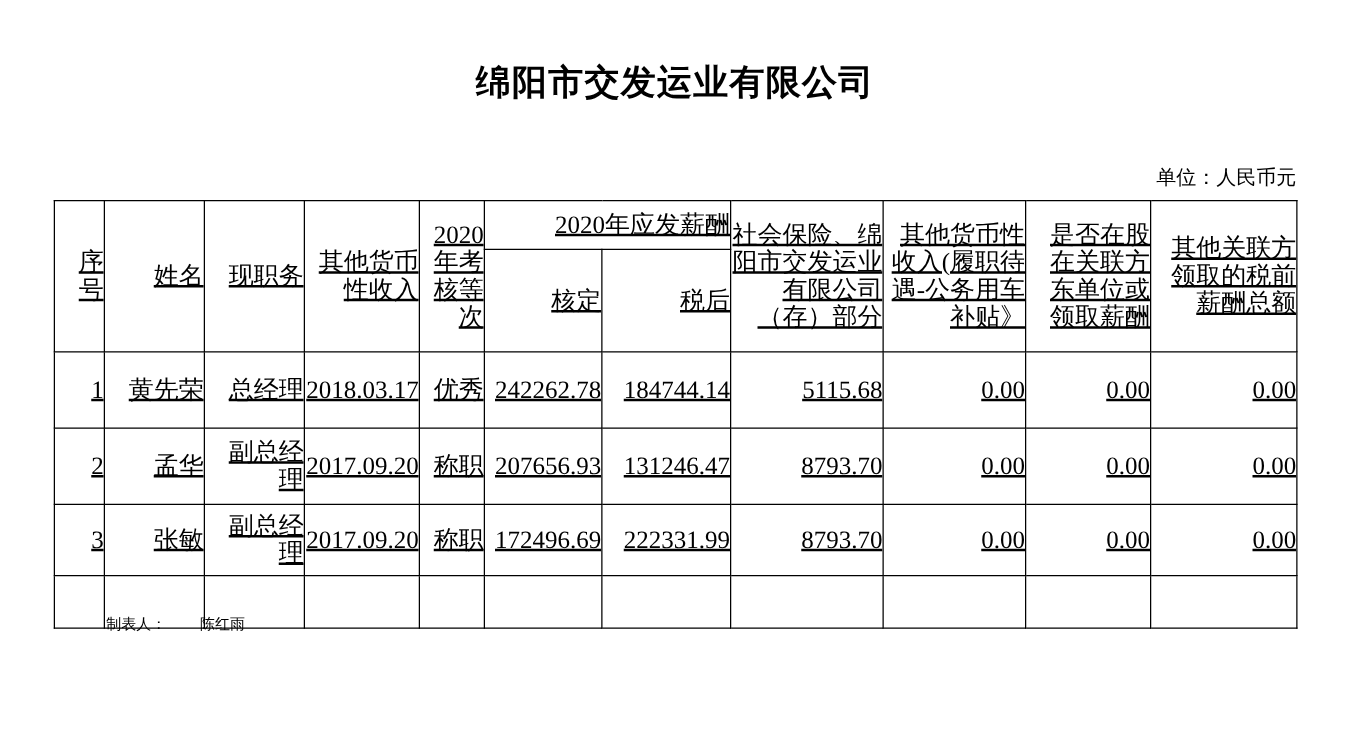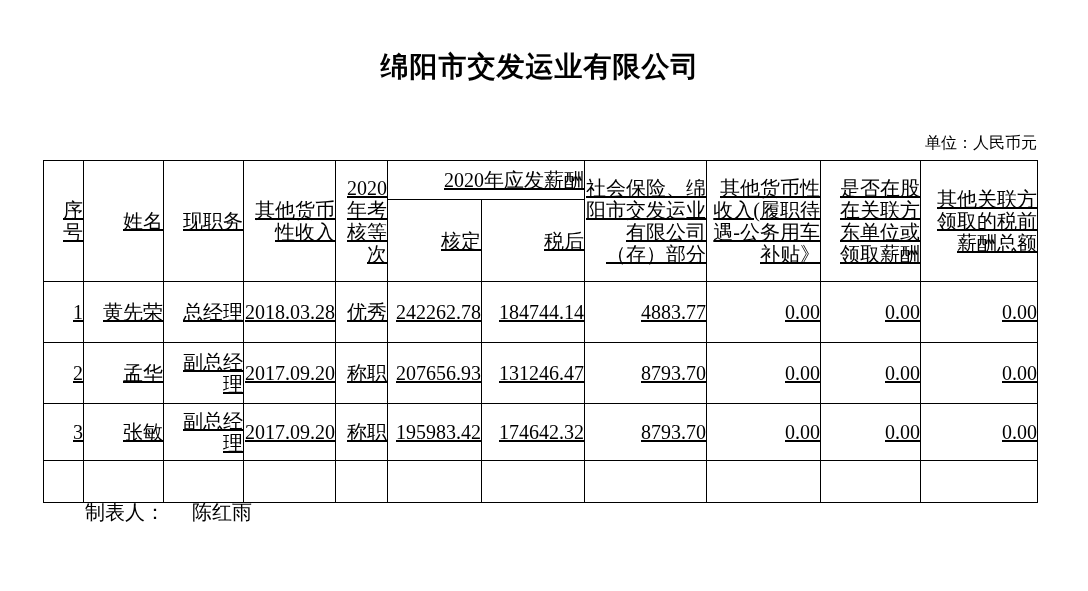--- a/index.html
+++ b/index.html
@@ -59,23 +59,23 @@
     word-break: break-all;
     text-decoration: underline;
   }
   .salary-table thead tr.group-row th { height: 38px; }
   .salary-table thead tr.sub-row th   { height: 81px; }
   .salary-table tbody tr.data-row td  { height: 60px; }
   .salary-table tbody tr.data-row-short td { height: 56px; }
   .salary-table tbody tr.empty-row td { height: 41px; }
   .table-footer {
     position: absolute;
-    top: 502px;
+    top: 489px;
     left: 85px;
-    font-size: 20px;
+    font-size: 12px;
     line-height: 20px;
   }
   .table-footer .preparer-name { margin-left: 27px; }
 </style>
 </head>
 <body>
 
 <div class="page">
 
   <div class="doc-title">
@@ -114,25 +114,25 @@
       <tr class="sub-row">
         <th>核定</th>
         <th>税后</th>
       </tr>
     </thead>
     <tbody>
       <tr class="data-row">
         <td>1</td>
         <td>黄先荣</td>
         <td>总经理</td>
-        <td>2018.03.28</td>
+        <td>2018.03.17</td>
         <td>优秀</td>
         <td>242262.78</td>
         <td>184744.14</td>
-        <td>4883.77</td>
+        <td>5115.68</td>
         <td>0.00</td>
         <td>0.00</td>
         <td>0.00</td>
       </tr>
       <tr class="data-row">
         <td>2</td>
         <td>孟华</td>
         <td>副总经理</td>
         <td>2017.09.20</td>
         <td>称职</td>
@@ -142,22 +142,22 @@
         <td>0.00</td>
         <td>0.00</td>
         <td>0.00</td>
       </tr>
       <tr class="data-row-short">
         <td>3</td>
         <td>张敏</td>
         <td>副总经理</td>
         <td>2017.09.20</td>
         <td>称职</td>
-        <td>195983.42</td>
-        <td>174642.32</td>
+        <td>172496.69</td>
+        <td>222331.99</td>
         <td>8793.70</td>
         <td>0.00</td>
         <td>0.00</td>
         <td>0.00</td>
       </tr>
       <tr class="empty-row">
         <td></td>
         <td></td>
         <td></td>
         <td></td>

